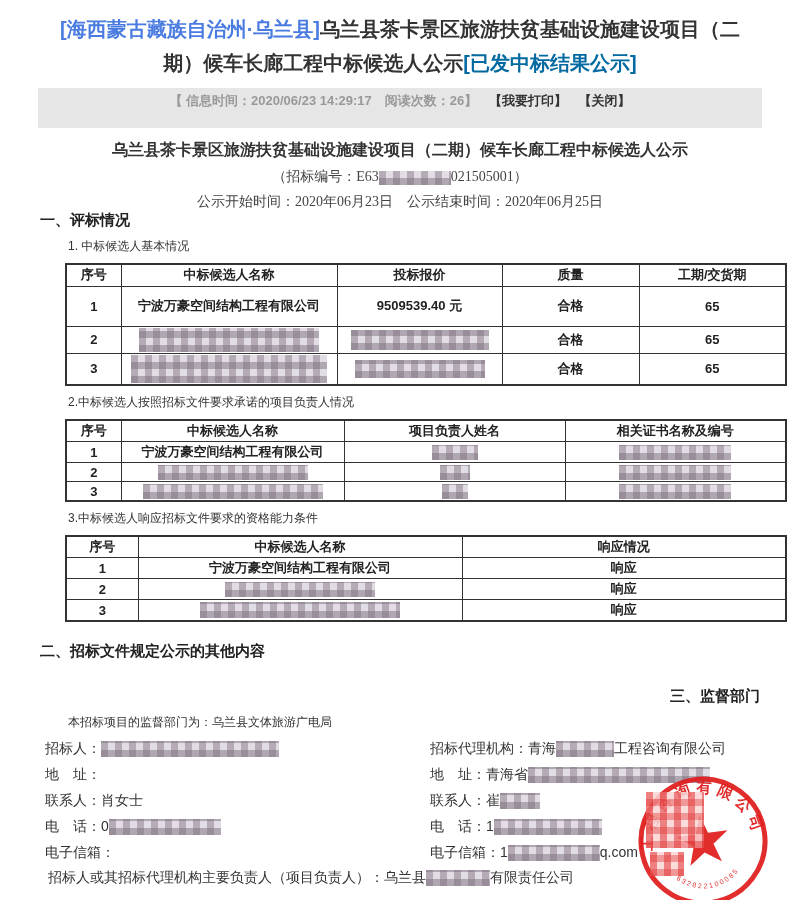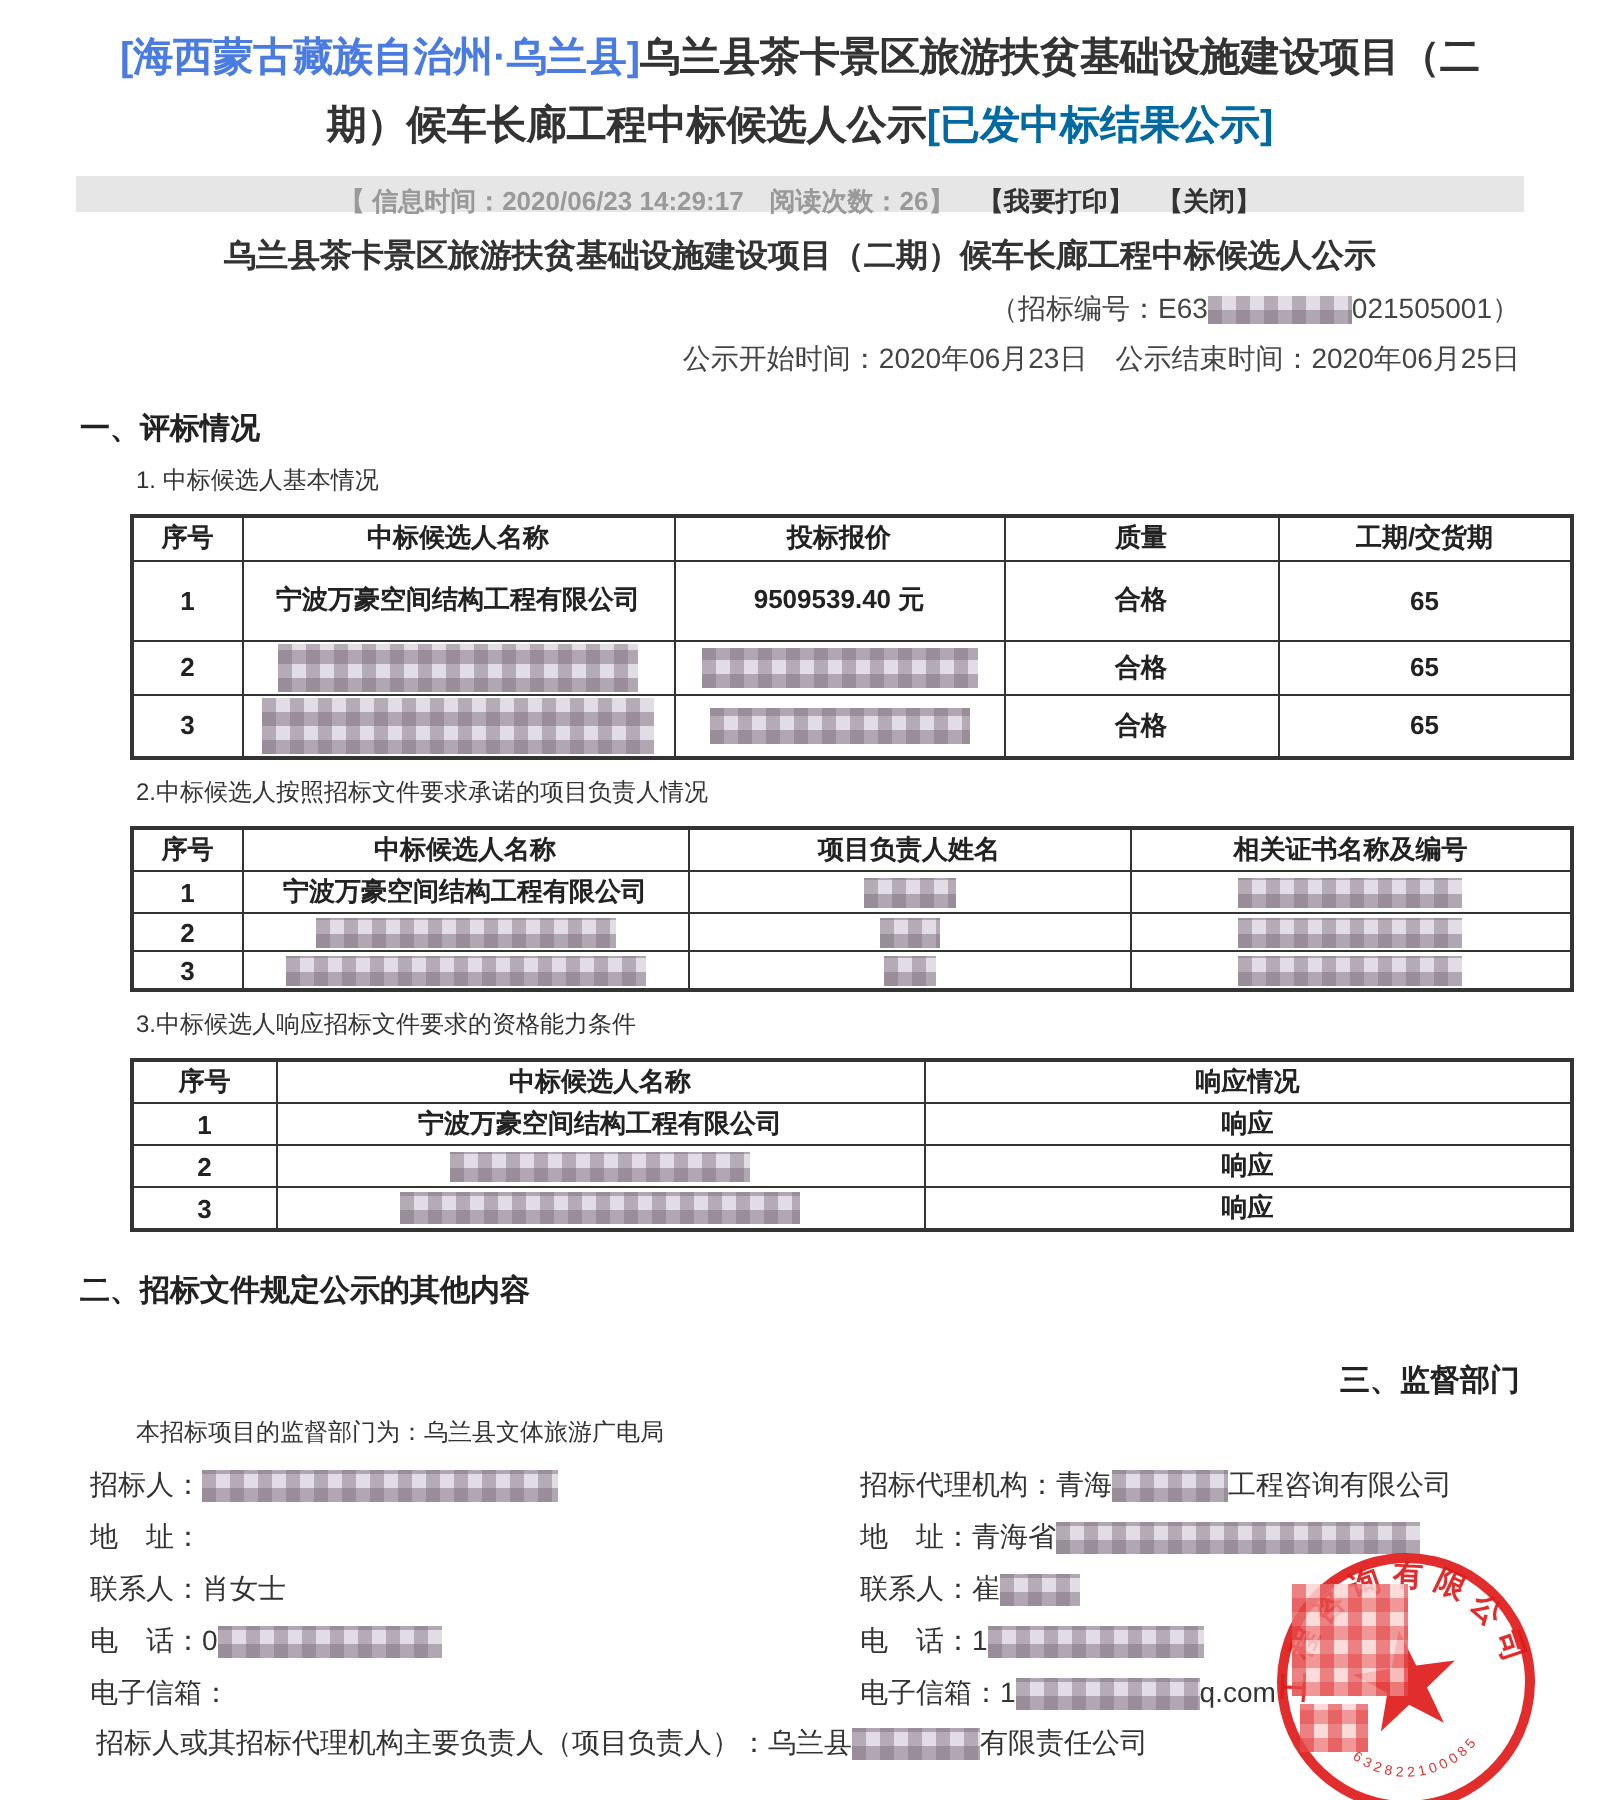--- a/index.html
+++ b/index.html
@@ -4,26 +4,26 @@
 <style>
   html,body{margin:0;padding:0;}
   body{
     width:800px;height:900px;position:relative;overflow:hidden;
     background:#ffffff;color:#333;
     font-family:"Liberation Sans","DejaVu Sans",sans-serif;
   }
   .top-title{padding:12px 55px 0;text-align:center;font-size:20px;font-weight:bold;line-height:34px;color:#333;}
   .link-blue{color:#4a7be0;cursor:pointer;}
   .link-red{color:#0369a1;cursor:pointer;}
-  .info-bar{margin:8px 38px 0;background:#e6e6e6;height:18px;line-height:26px;text-align:center;font-size:13px;font-weight:bold;color:#999;}
+  .info-bar{margin:8px 38px 0;background:#e6e6e6;height:40px;line-height:26px;text-align:center;font-size:13px;font-weight:bold;color:#999;}
   .info-bar .bar-btn{color:#333;margin-left:8px;cursor:pointer;}
   .content{padding:0 40px;}
   .doc-title{margin-top:12px;text-align:center;font-size:16px;font-weight:bold;color:#333;}
-  .center-line{margin-top:7px;text-align:right;font-size:14px;color:#444;}
-  .sec-h{margin-top:16px;font-size:15px;font-weight:bold;color:#222;}
+  .center-line{margin-top:7px;text-align:center;font-size:14px;color:#444;font-family:Liberation Serif, serif;}
+  .sec-h{margin-top:0;font-size:15px;font-weight:bold;color:#222;}
   .sec-h.gap{margin-top:20px;}
   .sub{margin:8px 0 0 28px;font-size:12px;color:#333;}
   table{width:720px;margin:8px 0 0 25px;border-collapse:collapse;border:2px solid #333;table-layout:fixed;}
   th,td{border:1px solid #333;font-size:13px;font-weight:bold;text-align:center;vertical-align:middle;padding:1px 2px;color:#222;overflow:visible;}
   .mosaic{
     display:inline-block;vertical-align:middle;background-color:#cdc6cd;
     background-image:
       repeating-linear-gradient(90deg, rgba(125,110,125,.45) 0 7px, rgba(255,255,255,0) 7px 14px),
       repeating-linear-gradient(0deg, rgba(120,108,126,.35) 0 7px, rgba(235,231,238,.7) 7px 14px);
   }

